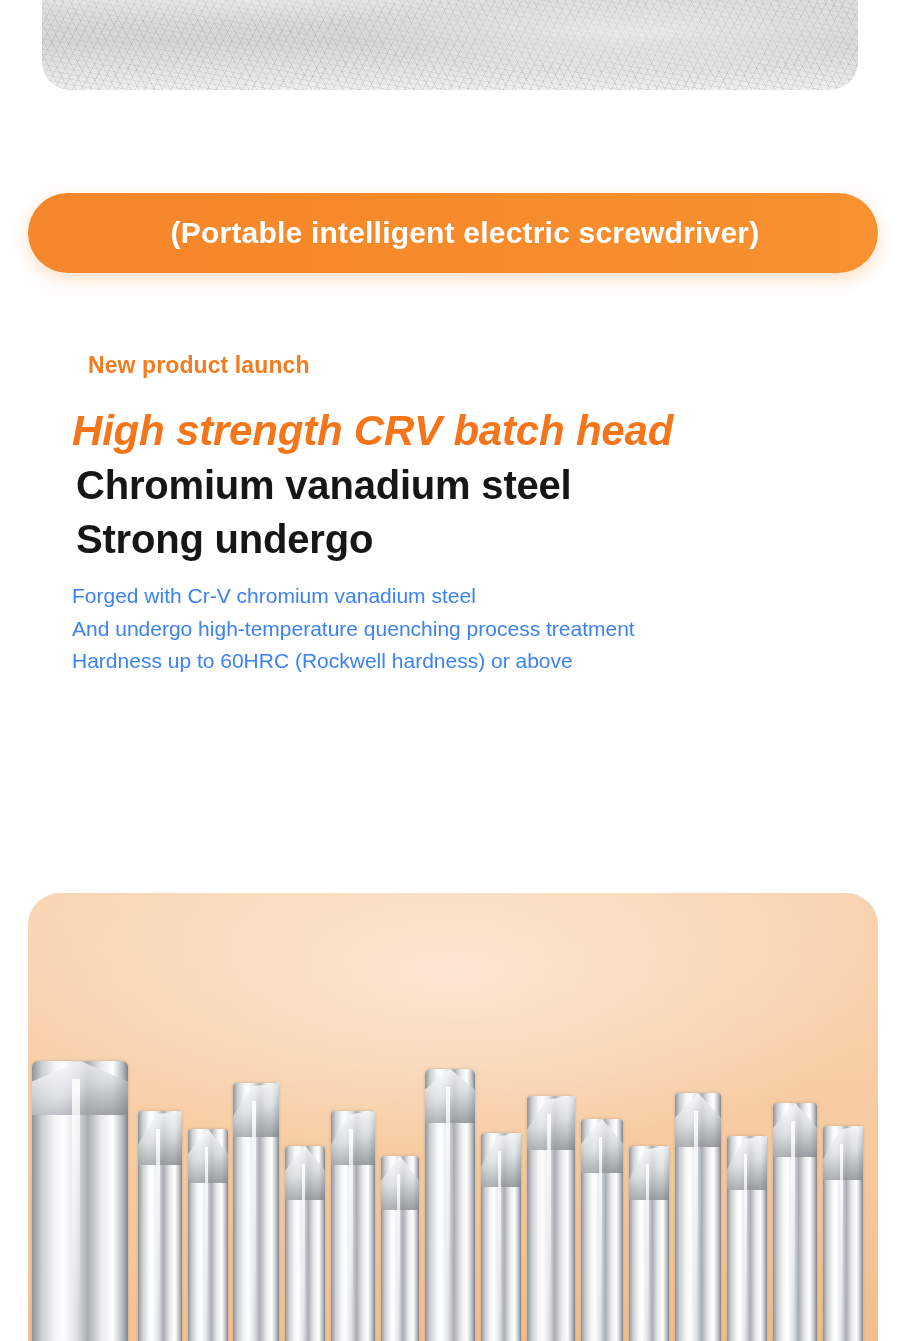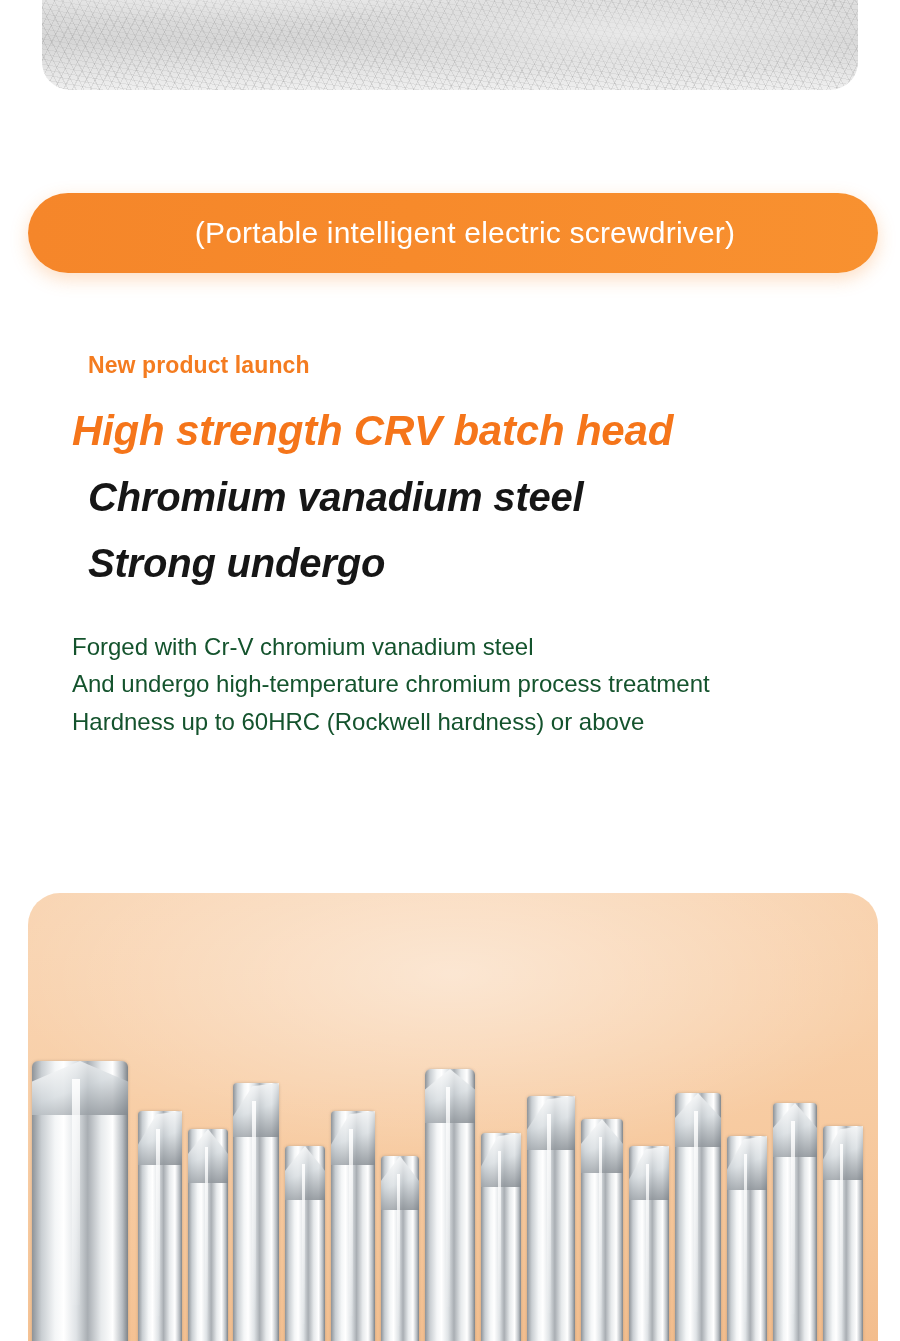--- a/index.html
+++ b/index.html
@@ -61,21 +61,21 @@
     background: linear-gradient(90deg, #f5862a 0%, #f78a2b 45%, #f89130 100%);
     display: flex;
     align-items: center;
     justify-content: center;
     box-shadow: 0 6px 18px rgba(247,138,43,0.28);
   }
   .pill-banner .pill-text {
     color: #ffffff;
     font-size: 30px;
     letter-spacing: 0.2px;
-    font-weight: 400;
+    font-weight: 700;
     white-space: nowrap;
     margin-left: 24px;
   }
 
   
   .copy-block {
     position: absolute;
     left: 72px;
     top: 352px;
     width: 790px;
@@ -93,30 +93,29 @@
     font-weight: 700;
     font-style: italic;
     margin: 0;
     line-height: 1.22;
     letter-spacing: -0.2px;
   }
   .headline-2, .headline-3 {
     color: #161616;
     font-size: 40px;
     font-weight: 700;
-    font-style: italic;
-    margin: 16px;
+    margin: 4px;
     line-height: 1.25;
     letter-spacing: -0.2px;
   }
   .body-copy {
-    margin-top: 40px;
-    font-size: 24px;
+    margin-top: 16px;
+    font-size: 21px;
     line-height: 1.55;
-    color: #14532d;
+    color: #3b82f6;
     font-weight: 400;
   }
   .body-copy div { white-space: nowrap; }
 
   
   .photo-panel {
     position: absolute;
     left: 28px;
     top: 893px;
     width: 850px;
@@ -171,21 +170,21 @@
   <span class="pill-text">(Portable intelligent electric screwdriver)</span>
 </div>
 
 <div class="copy-block">
   <p class="eyebrow">New product launch</p>
   <h1 class="headline-1">High strength CRV batch head</h1>
   <h2 class="headline-2">Chromium vanadium steel</h2>
   <h2 class="headline-3">Strong undergo</h2>
   <div class="body-copy">
     <div>Forged with Cr-V chromium vanadium steel</div>
-    <div>And undergo high-temperature chromium process treatment</div>
+    <div>And undergo high-temperature quenching process treatment</div>
     <div>Hardness up to 60HRC (Rockwell hardness) or above</div>
   </div>
 </div>
 
 <div class="photo-panel">
   <div class="glow"></div>
   <div class="bits">
     <div class="bit hex" style="left:4px;   width:96px; height:290px;">
         <div class="tip"></div>
         <div class="edge"></div>

